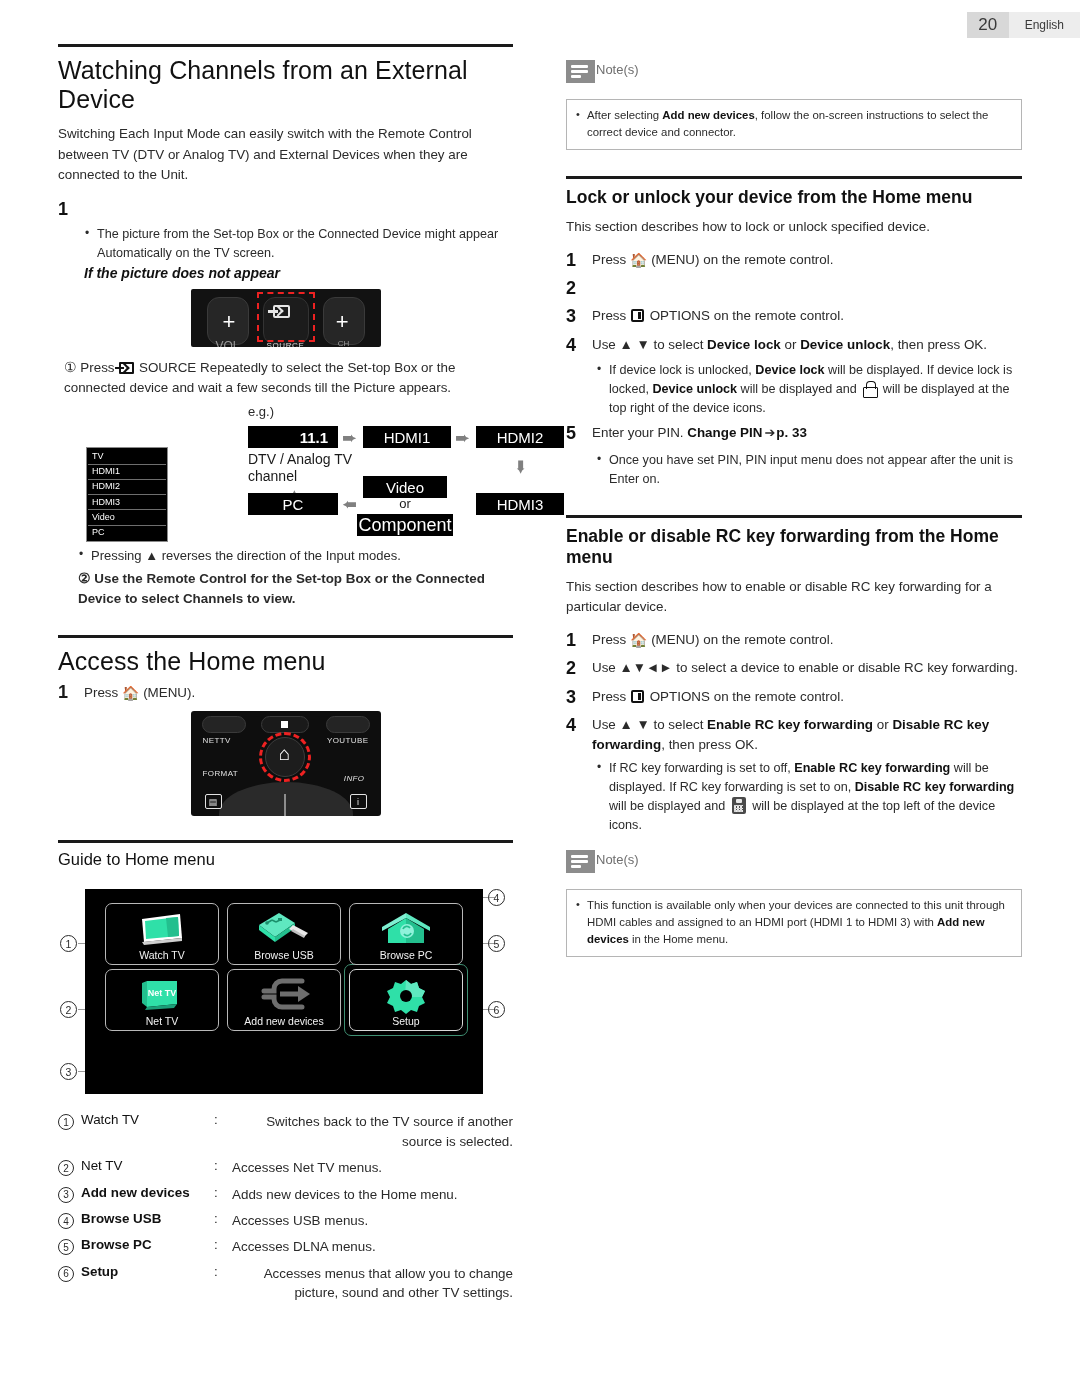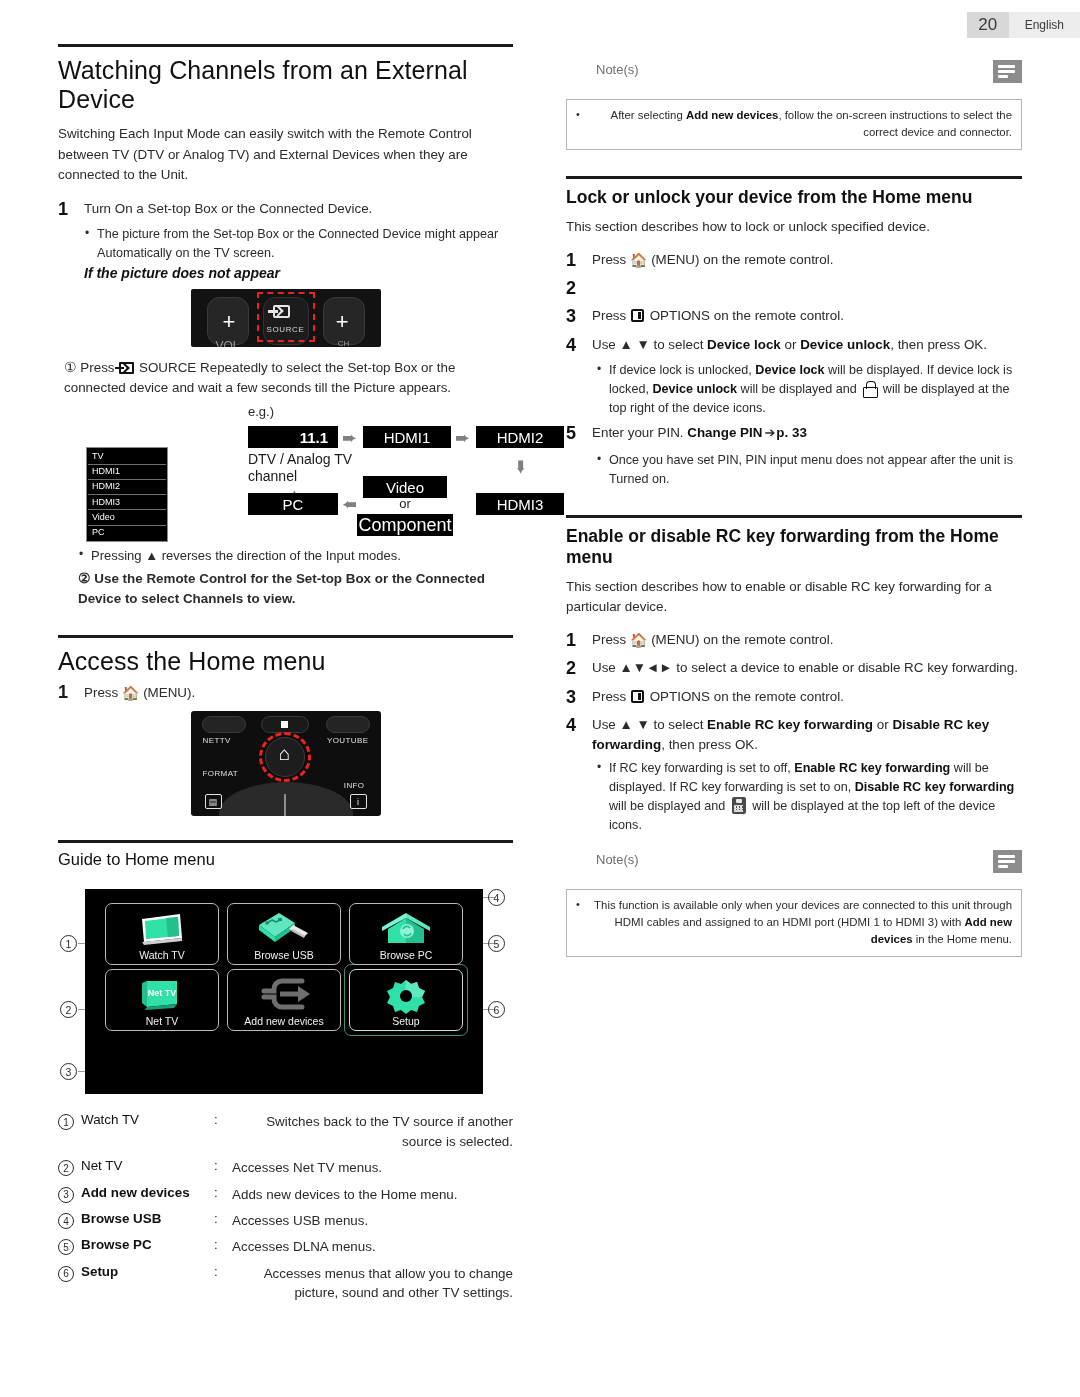--- a/index.html
+++ b/index.html
@@ -126,21 +126,21 @@
     content: ""; position: absolute; left: 2.5px; top: 8px;
     width: 9px; height: 6.5px;
     background:
       repeating-linear-gradient(to right, #e8e8e8 0 1.6px, transparent 1.6px 3px),
       repeating-linear-gradient(to bottom, #e8e8e8 0 1.4px, transparent 1.4px 2.6px);
     background-blend-mode: multiply;
   }
   .gl-arrow-pg { font-size: 13px; letter-spacing: -2px; margin: 0 3px 0 2px; }
 
   
-  .note-wrap { margin-top: 4px; text-align: right; }
+  .note-wrap { margin-top: 4px; }
   .note-tab {
     display: inline-flex; align-items: center;
     background: #8c8c8c; height: 23px; padding: 0 7px 0 5px;
     position: relative;
   }
   .note-tab-icon {
     width: 17px; height: 15px; position: relative; margin-right: 0;
   }
   .note-tab-icon span {
     position: absolute; left: 0; background: #fff; height: 3.4px; border-radius: 1px;
@@ -332,37 +332,36 @@
   <div class="col-left">
 
     <div class="rule-thick"></div>
     <div class="h1">Watching Channels from an External Device</div>
 
     <p class="body">Switching Each Input Mode can easily switch with the Remote Control between TV (DTV or Analog TV) and External Devices when they are connected to the Unit.</p>
 
     <ol class="steps" style="margin-top:10px;">
       <li>
         <span class="num">1</span>
-        <span class="txt">Turn On a Set-top Box or the Connected Device.</span>
       </li>
     </ol>
 
     <div style="padding-left:26px; margin-top:4px;">
       <ul class="bullets">
         <li>The picture from the Set-top Box or the Connected Device might appear Automatically on the TV screen.</li>
       </ul>
       <div class="ital-bold" style="margin-top:2px;">If the picture does not appear</div>
     </div>
 
     <div class="remote-source">
       <div class="rs-btn rs-plus-l"></div>
       <div class="rs-plus-glyph" style="left:32px; top:22px;">+</div>
       <div class="rs-btn rs-mid"></div>
       <div class="rs-src-icon"></div>
-      <div class="rs-label" style="top:36px; left:62px; width:66px;">SOURCE</div>
+      <div class="rs-label" style="top:52px; left:62px; width:66px;">SOURCE</div>
       <div class="rs-btn rs-plus-r"></div>
       <div class="rs-plus-glyph" style="right:32px; top:22px;">+</div>
       <div class="rs-vol">VOL</div>
       <div class="rs-ch">CH</div>
       <div class="dashed-hl" style="left:66px; top:3px; width:58px; height:50px;"></div>
     </div>
 
     <div style="margin-top:10px; font-size:13.4px; line-height:1.5; color:#2b2b2b; padding-left:6px;">
       <span style="font-size:14px;">①</span>
       <span>Press</span>
@@ -431,21 +430,21 @@
       <div class="rh-btn rh-l"></div>
       <div class="rh-btn rh-m"></div>
       <div class="rh-stop"></div>
       <div class="rh-btn rh-r"></div>
       <div class="rh-txt" style="left:12px; top:25px;">NETTV</div>
       <div class="rh-txt" style="right:12px; top:25px;">YOUTUBE</div>
       <div class="rh-circle"></div>
       <div class="rh-home-glyph">⌂</div>
       <div class="rh-dash"></div>
       <div class="rh-txt" style="left:12px; top:58px;">FORMAT</div>
-      <div class="rh-txt" style="right:16px; top:70px;">INFO</div>
+      <div class="rh-txt" style="right:16px; top:63px;font-style:italic;">INFO</div>
       <div class="rh-pad"></div>
       <div class="rh-padline"></div>
       <div class="rh-sq rh-sq-l">▤</div>
       <div class="rh-sq rh-sq-r">i</div>
     </div>
 
     <div class="rule-thick" style="margin-top:24px;"></div>
     <div class="h3">Guide to Home menu</div>
 
     <div class="homemenu-wrap">
@@ -655,21 +654,21 @@
       <li>
         <span class="num">5</span>
         <span class="txt">
           <span>Enter your PIN. </span><b>Change PIN</b><span class="gl-arrow-pg">➔</span><b>p. 33</b>
         </span>
       </li>
     </ol>
 
     <div style="padding-left:30px; margin-top:5px;">
       <ul class="bullets">
-        <li>Once you have set PIN, PIN input menu does not appear after the unit is Turned on.</li>
+        <li>Once you have set PIN, PIN input menu does not appear after the unit is Enter on.</li>
       </ul>
     </div>
 
     <div class="rule-thick" style="margin-top:26px;"></div>
     <div class="h2">Enable or disable RC key forwarding from the Home menu</div>
     <p class="body">This section describes how to enable or disable RC key forwarding for a particular device.</p>
 
     <ol class="steps" style="margin-top:9px;">
       <li>
         <span class="num">1</span>

